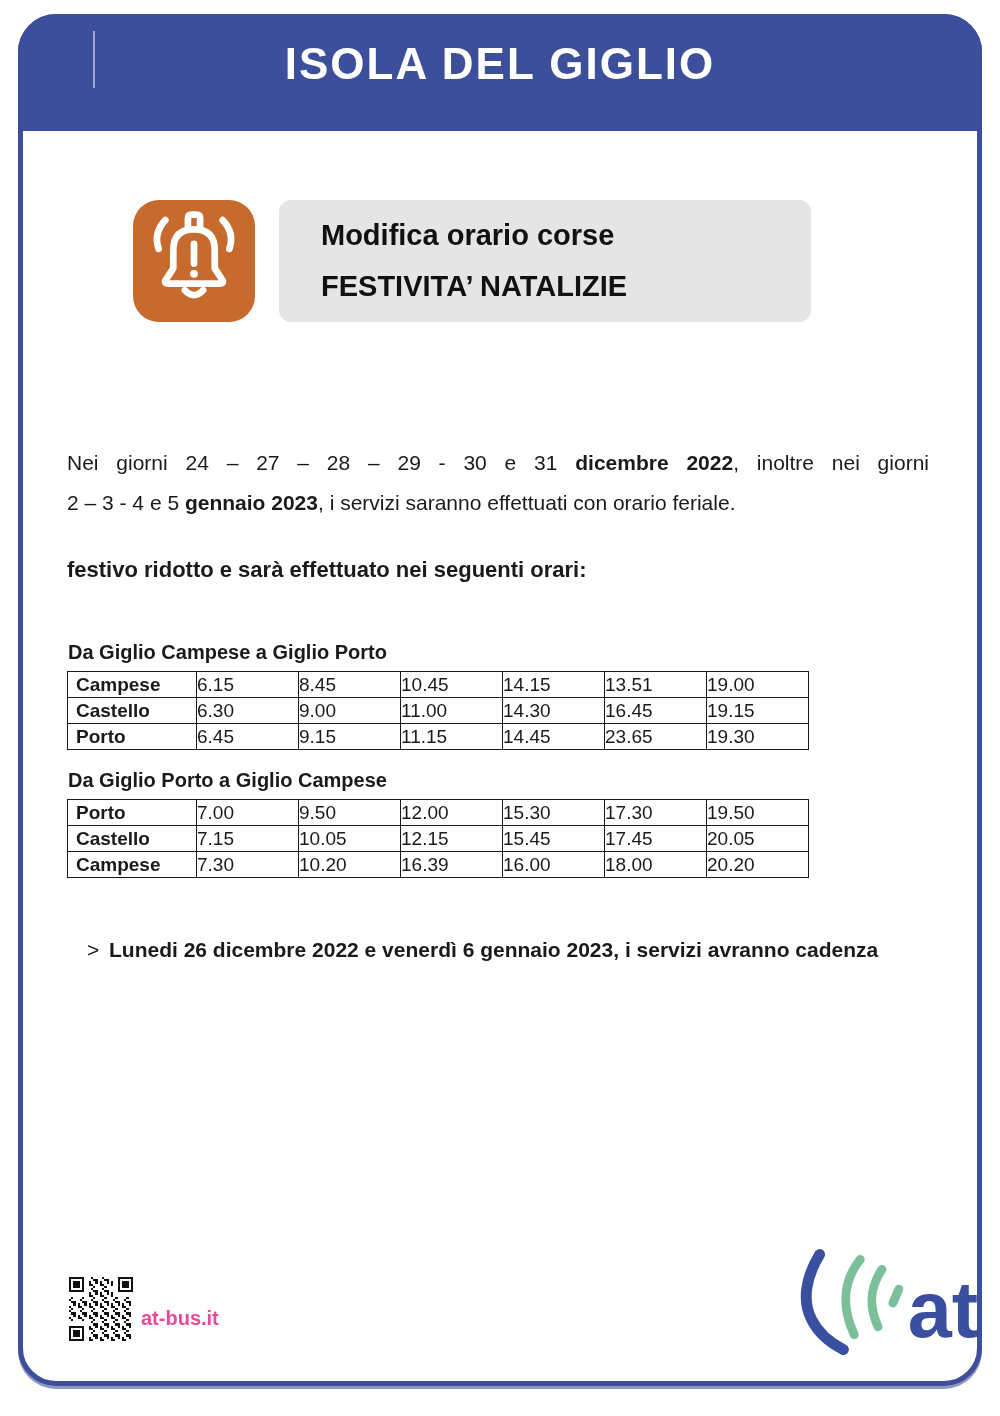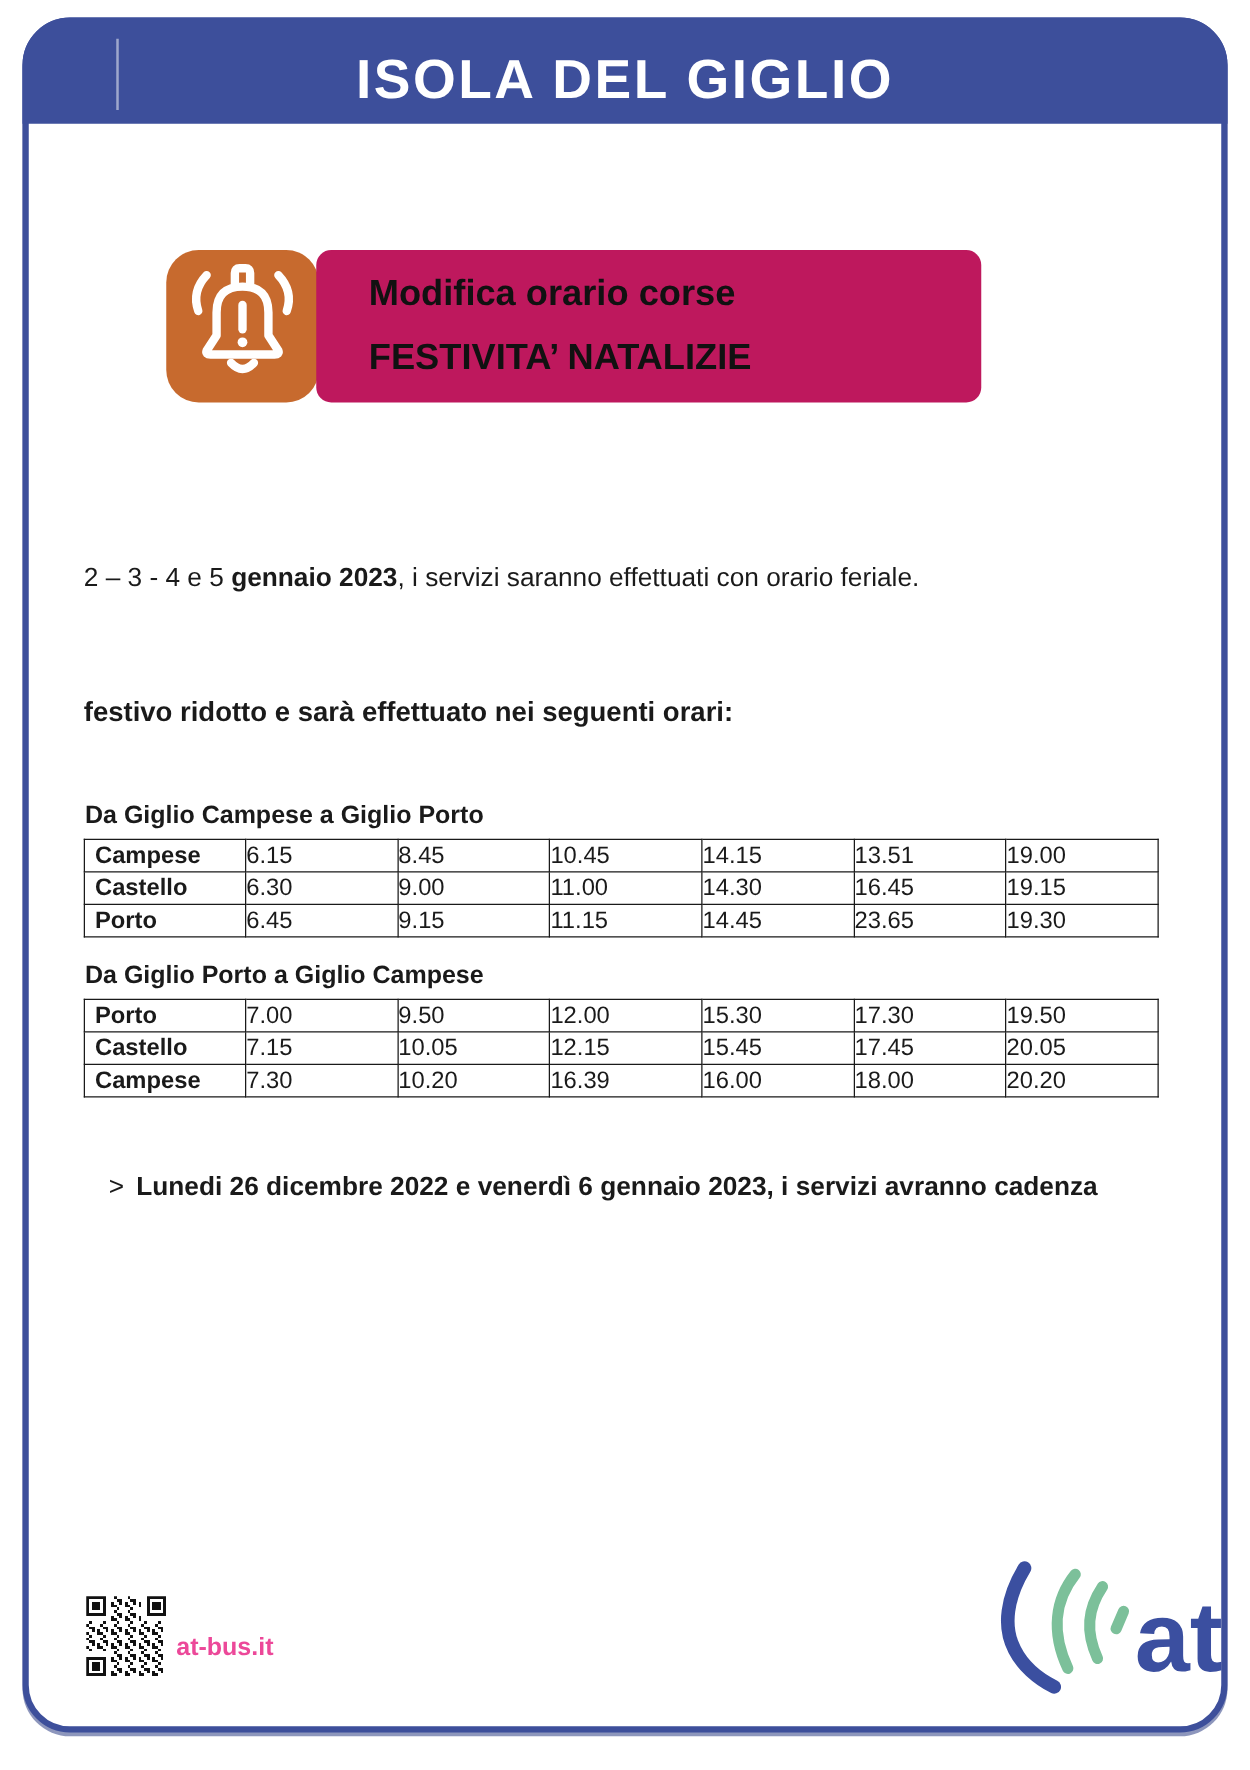--- a/index.html
+++ b/index.html
@@ -6,47 +6,47 @@
   body{
     width:1000px;height:1416px;position:relative;background:#fff;
     font-family:"Liberation Sans",sans-serif;color:#1a1a1a;
   }
   .card{
     position:absolute;left:18px;top:14px;width:964px;height:1372px;
     box-sizing:border-box;border:5px solid #3D4F9B;border-radius:38px;
     background:#fff;box-shadow:0 3px 0 rgba(47,63,133,.55);
   }
   .header{
-    position:absolute;left:-5px;top:-5px;width:964px;height:85px;
+    position:absolute;left:-5px;top:-5px;width:964px;height:117px;
     background:#3D4F9B;border-radius:38px 38px 0 0;
   }
   .header .title{
     display:block;text-align:center;line-height:99px;color:#fff;
     font-weight:bold;font-size:44px;letter-spacing:2px;
   }
   .header-rule{
     position:absolute;left:75px;top:17px;width:2px;height:57px;
     background:rgba(255,255,255,.5);
   }
   .alert-icon{
     position:absolute;left:110px;top:181px;width:122px;height:122px;
     background:#C76A2E;border-radius:26px;
   }
   .alert-panel{
-    position:absolute;left:230px;top:181px;width:532px;height:122px;
-    box-sizing:border-box;background:#be185d;border-radius:12px;
+    position:absolute;left:256px;top:181px;width:532px;height:122px;
+    box-sizing:border-box;background:#e5e5e5;border-radius:12px;
     display:flex;flex-direction:column;justify-content:space-evenly;
     padding-left:42px;font-weight:bold;font-size:29px;color:#111;
   }
   .intro{position:absolute;left:44px;top:424px;width:862px;font-size:21px;line-height:40px;}
   .notice{position:absolute;left:44px;top:532px;width:862px;font-size:22px;font-weight:bold;line-height:38px;}
   .jline{text-align:justify;text-align-last:justify;}
   .tcap{position:absolute;left:45px;font-size:20px;font-weight:bold;}
   .tcap1{top:622px;} .tcap2{top:750px;}
-  table.sched{position:absolute;left:44px;width:860px;border-collapse:collapse;table-layout:fixed;}
+  table.sched{position:absolute;left:44px;width:742px;border-collapse:collapse;table-layout:fixed;}
   #table1{top:652px;} #table2{top:780px;}
   table.sched td{
     border:1.5px solid #1a1a1a;height:25px;font-size:19px;text-align:left;padding:0;
   }
   table.sched td.lbl{width:120px;text-align:left;padding-left:8px;font-weight:bold;}
   .bullet{
     position:absolute;left:64px;top:908px;width:858px;display:flex;
     font-size:21px;font-weight:bold;line-height:45px;
   }
   .bullet .marker{flex:none;width:22px;font-weight:normal;}
@@ -77,20 +77,21 @@
       <circle cx="50" cy="60.5" r="3.2" fill="#fff"></circle>
     </svg>
   </div>
 
   <div class="alert-panel">
     <span>Modifica orario corse</span>
     <span>FESTIVITA’ NATALIZIE</span>
   </div>
 
   <div class="intro">
+    <div class="jline"><span>Nei giorni 24 – 27 – 28 – 29 - 30 e 31 </span><b>dicembre 2022</b><span>, inoltre nei giorni</span></div>
     <div><span>2 – 3 - 4 e 5 </span><b>gennaio 2023</b><span>, i servizi saranno effettuati con orario feriale.</span></div>
   </div>
 
   <div class="notice">
     <div>festivo ridotto e sarà effettuato nei seguenti orari:</div>
   </div>
 
   <div class="tcap tcap1">Da Giglio Campese a Giglio Porto</div>
   <table class="sched" id="table1">
     <tbody>

